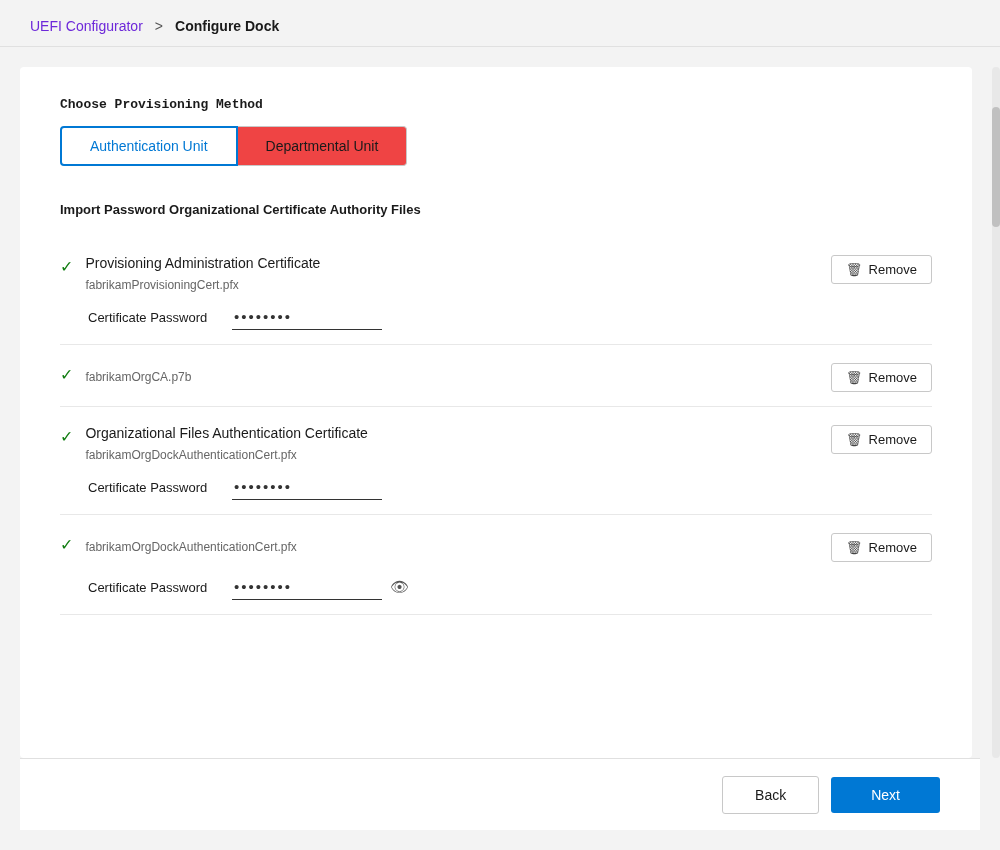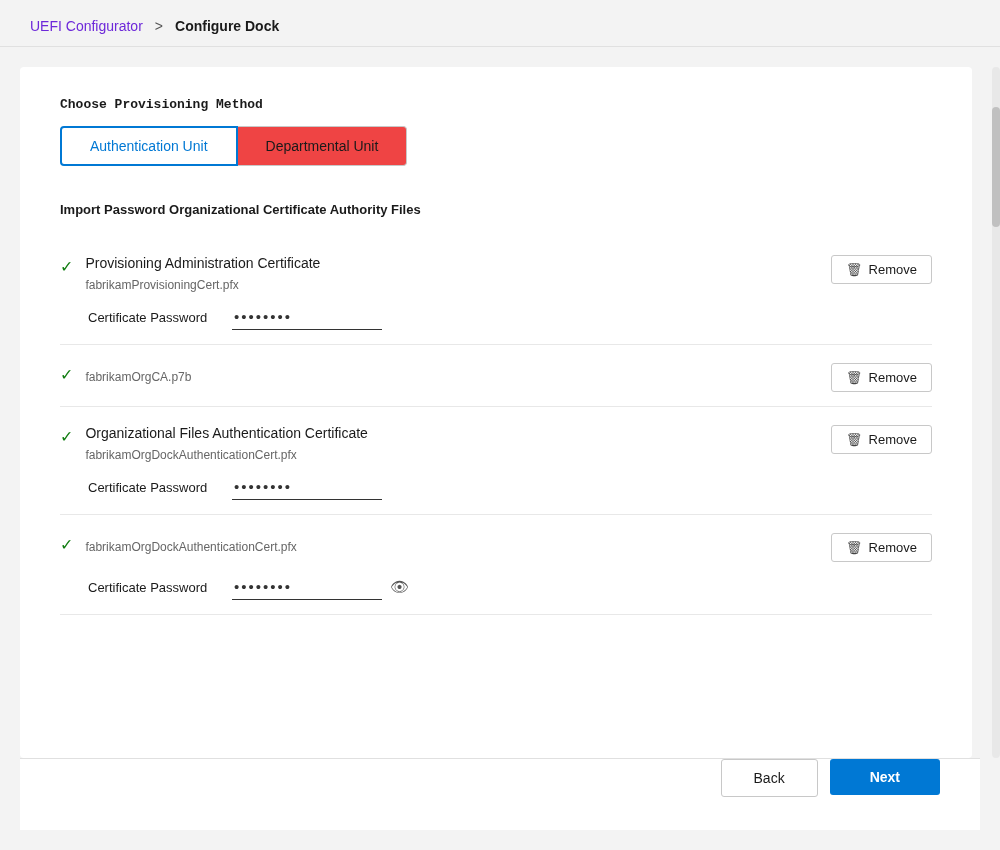--- a/index.html
+++ b/index.html
@@ -221,21 +221,21 @@
       font-size: 15px;
       margin-left: 6px;
       padding: 2px;
     }
 
     .footer-bar {
       height: 72px;
       background: #ffffff;
       margin: 0 20px 20px 20px;
       display: flex;
-      align-items: flex-start;
+      align-items: center;
       justify-content: flex-end;
       padding: 0 40px;
       gap: 12px;
       border-top: 1px solid #e0e0e0;
     }
 
     .back-btn {
       padding: 10px 32px;
       border: 1px solid #c8c8c8;
       background: #fff;
@@ -246,21 +246,21 @@
     }
 
     .next-btn {
       padding: 10px 40px;
       border: none;
       background: #0078d4;
       border-radius: 3px;
       font-size: 14px;
       color: #fff;
       cursor: pointer;
-      font-weight: 700;
+      font-weight: 400;
     }
   </style>
 </head>
 <body>
 
 <div class="top-bar">
   <span class="breadcrumb-parent">UEFI Configurator</span>
   <span class="breadcrumb-separator">&gt;</span>
   <span class="breadcrumb-current">Configure Dock</span>
 </div>

